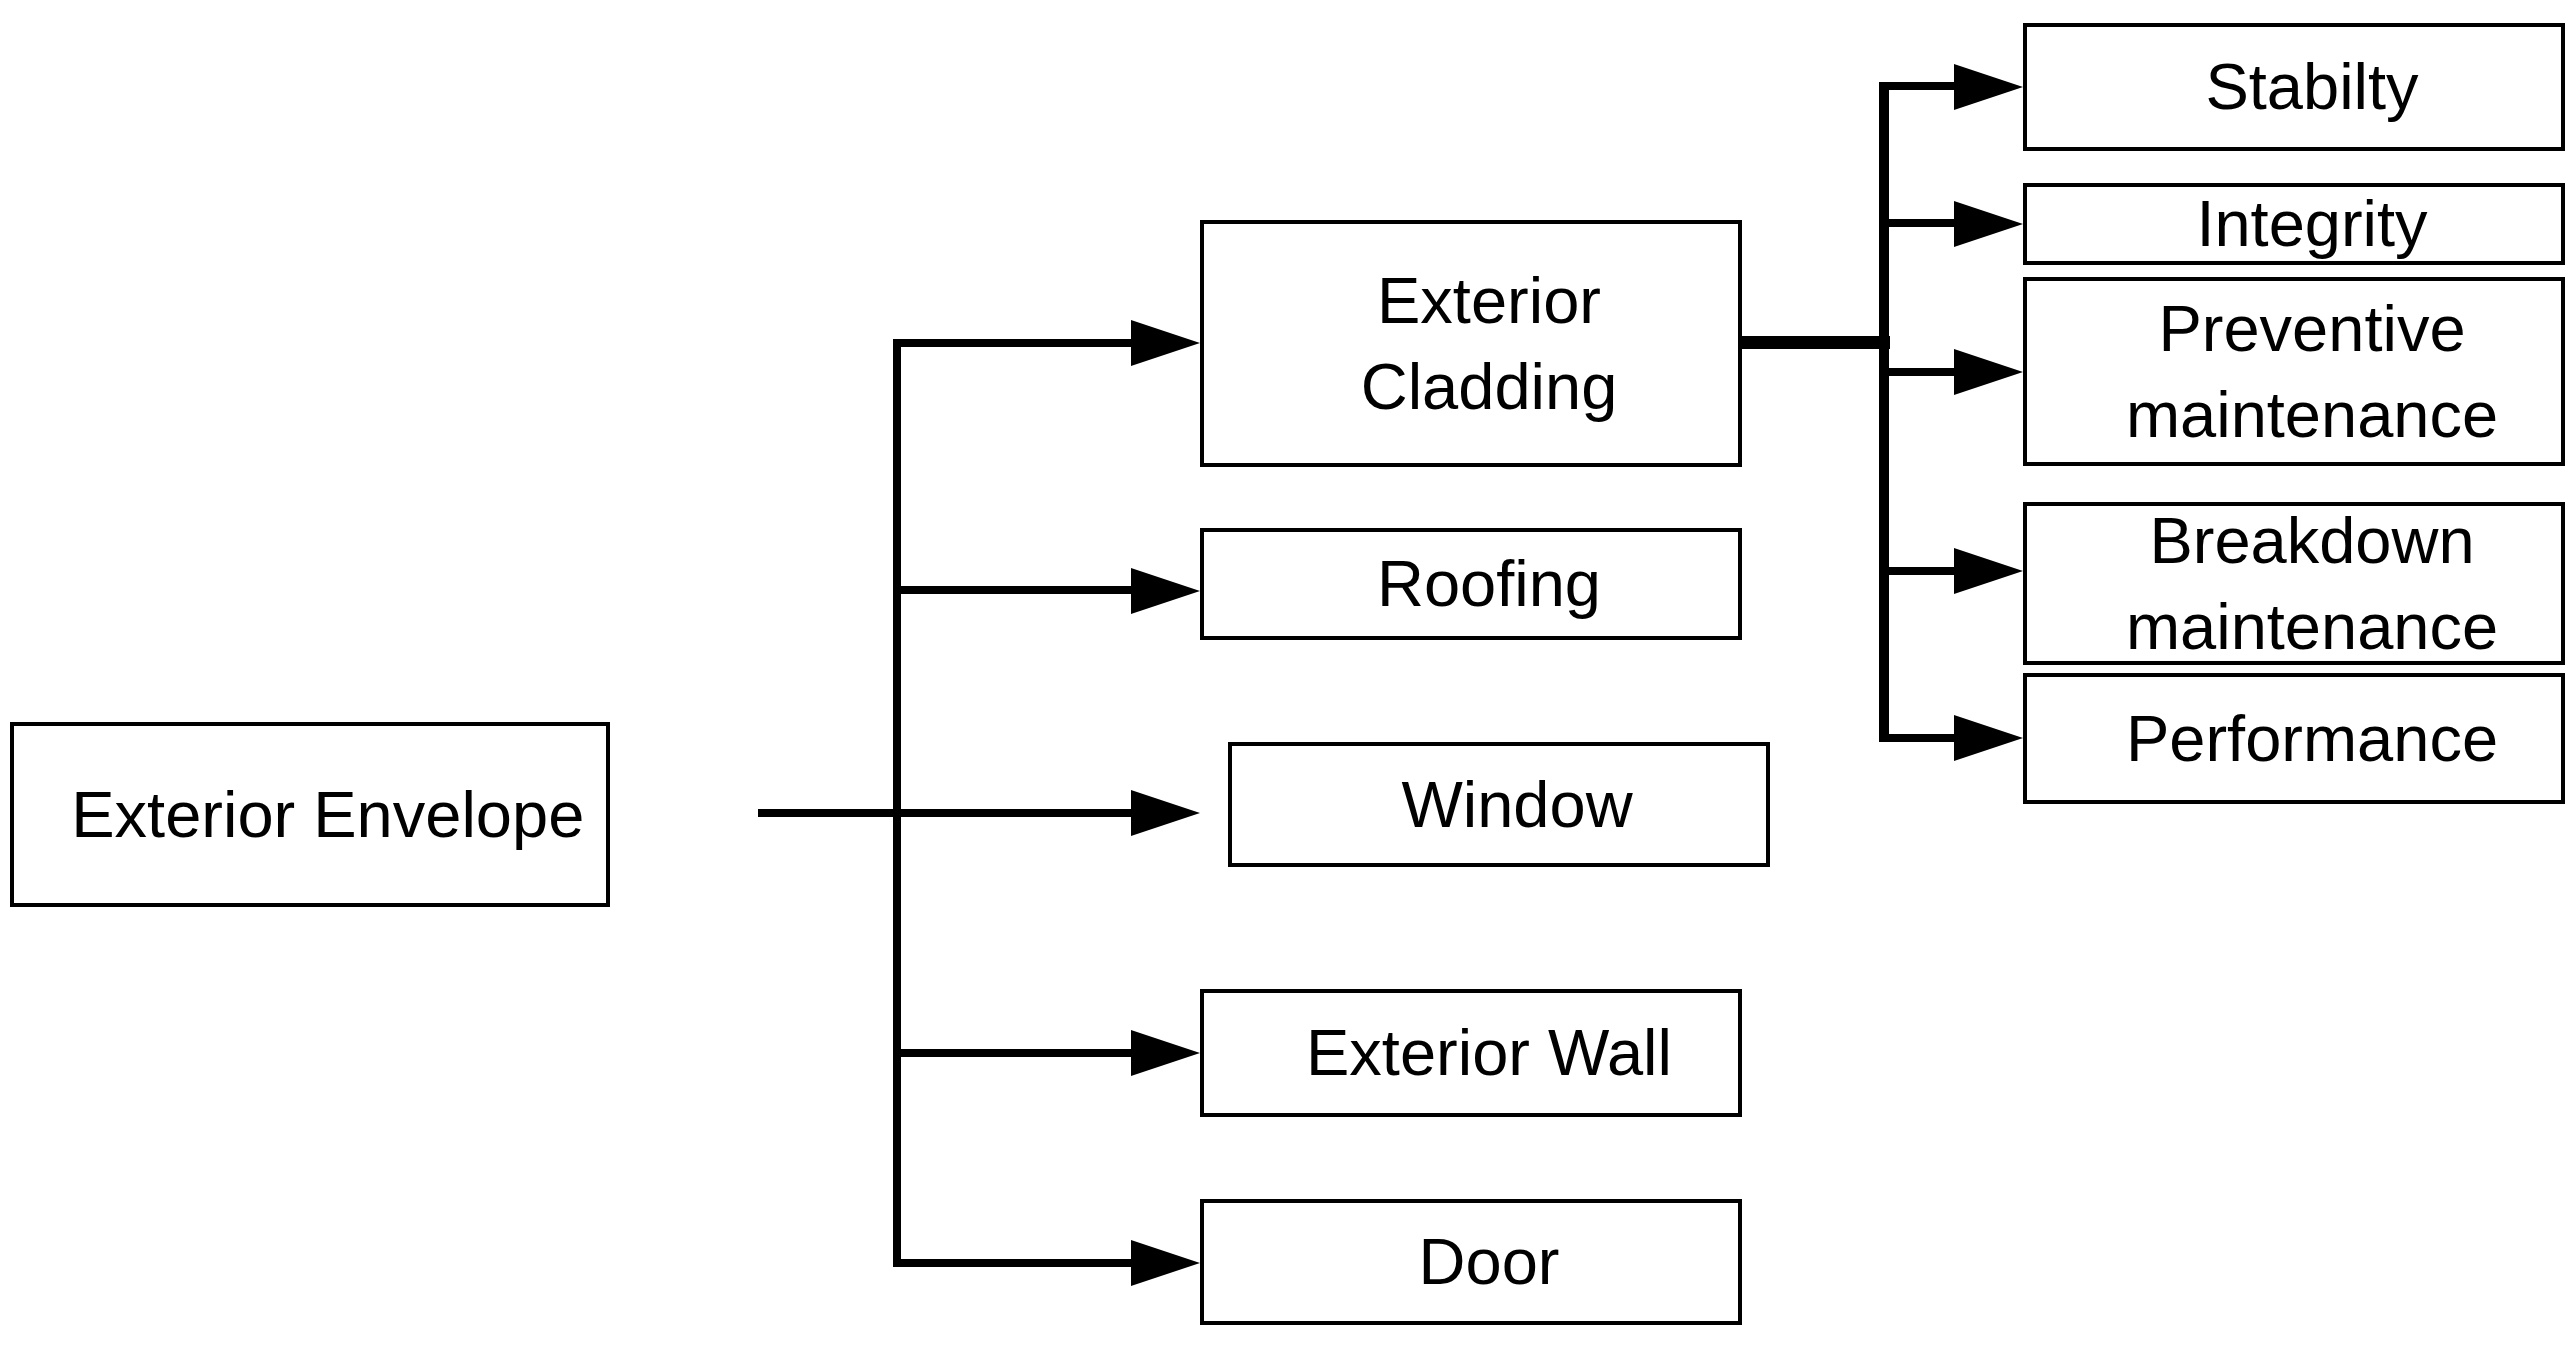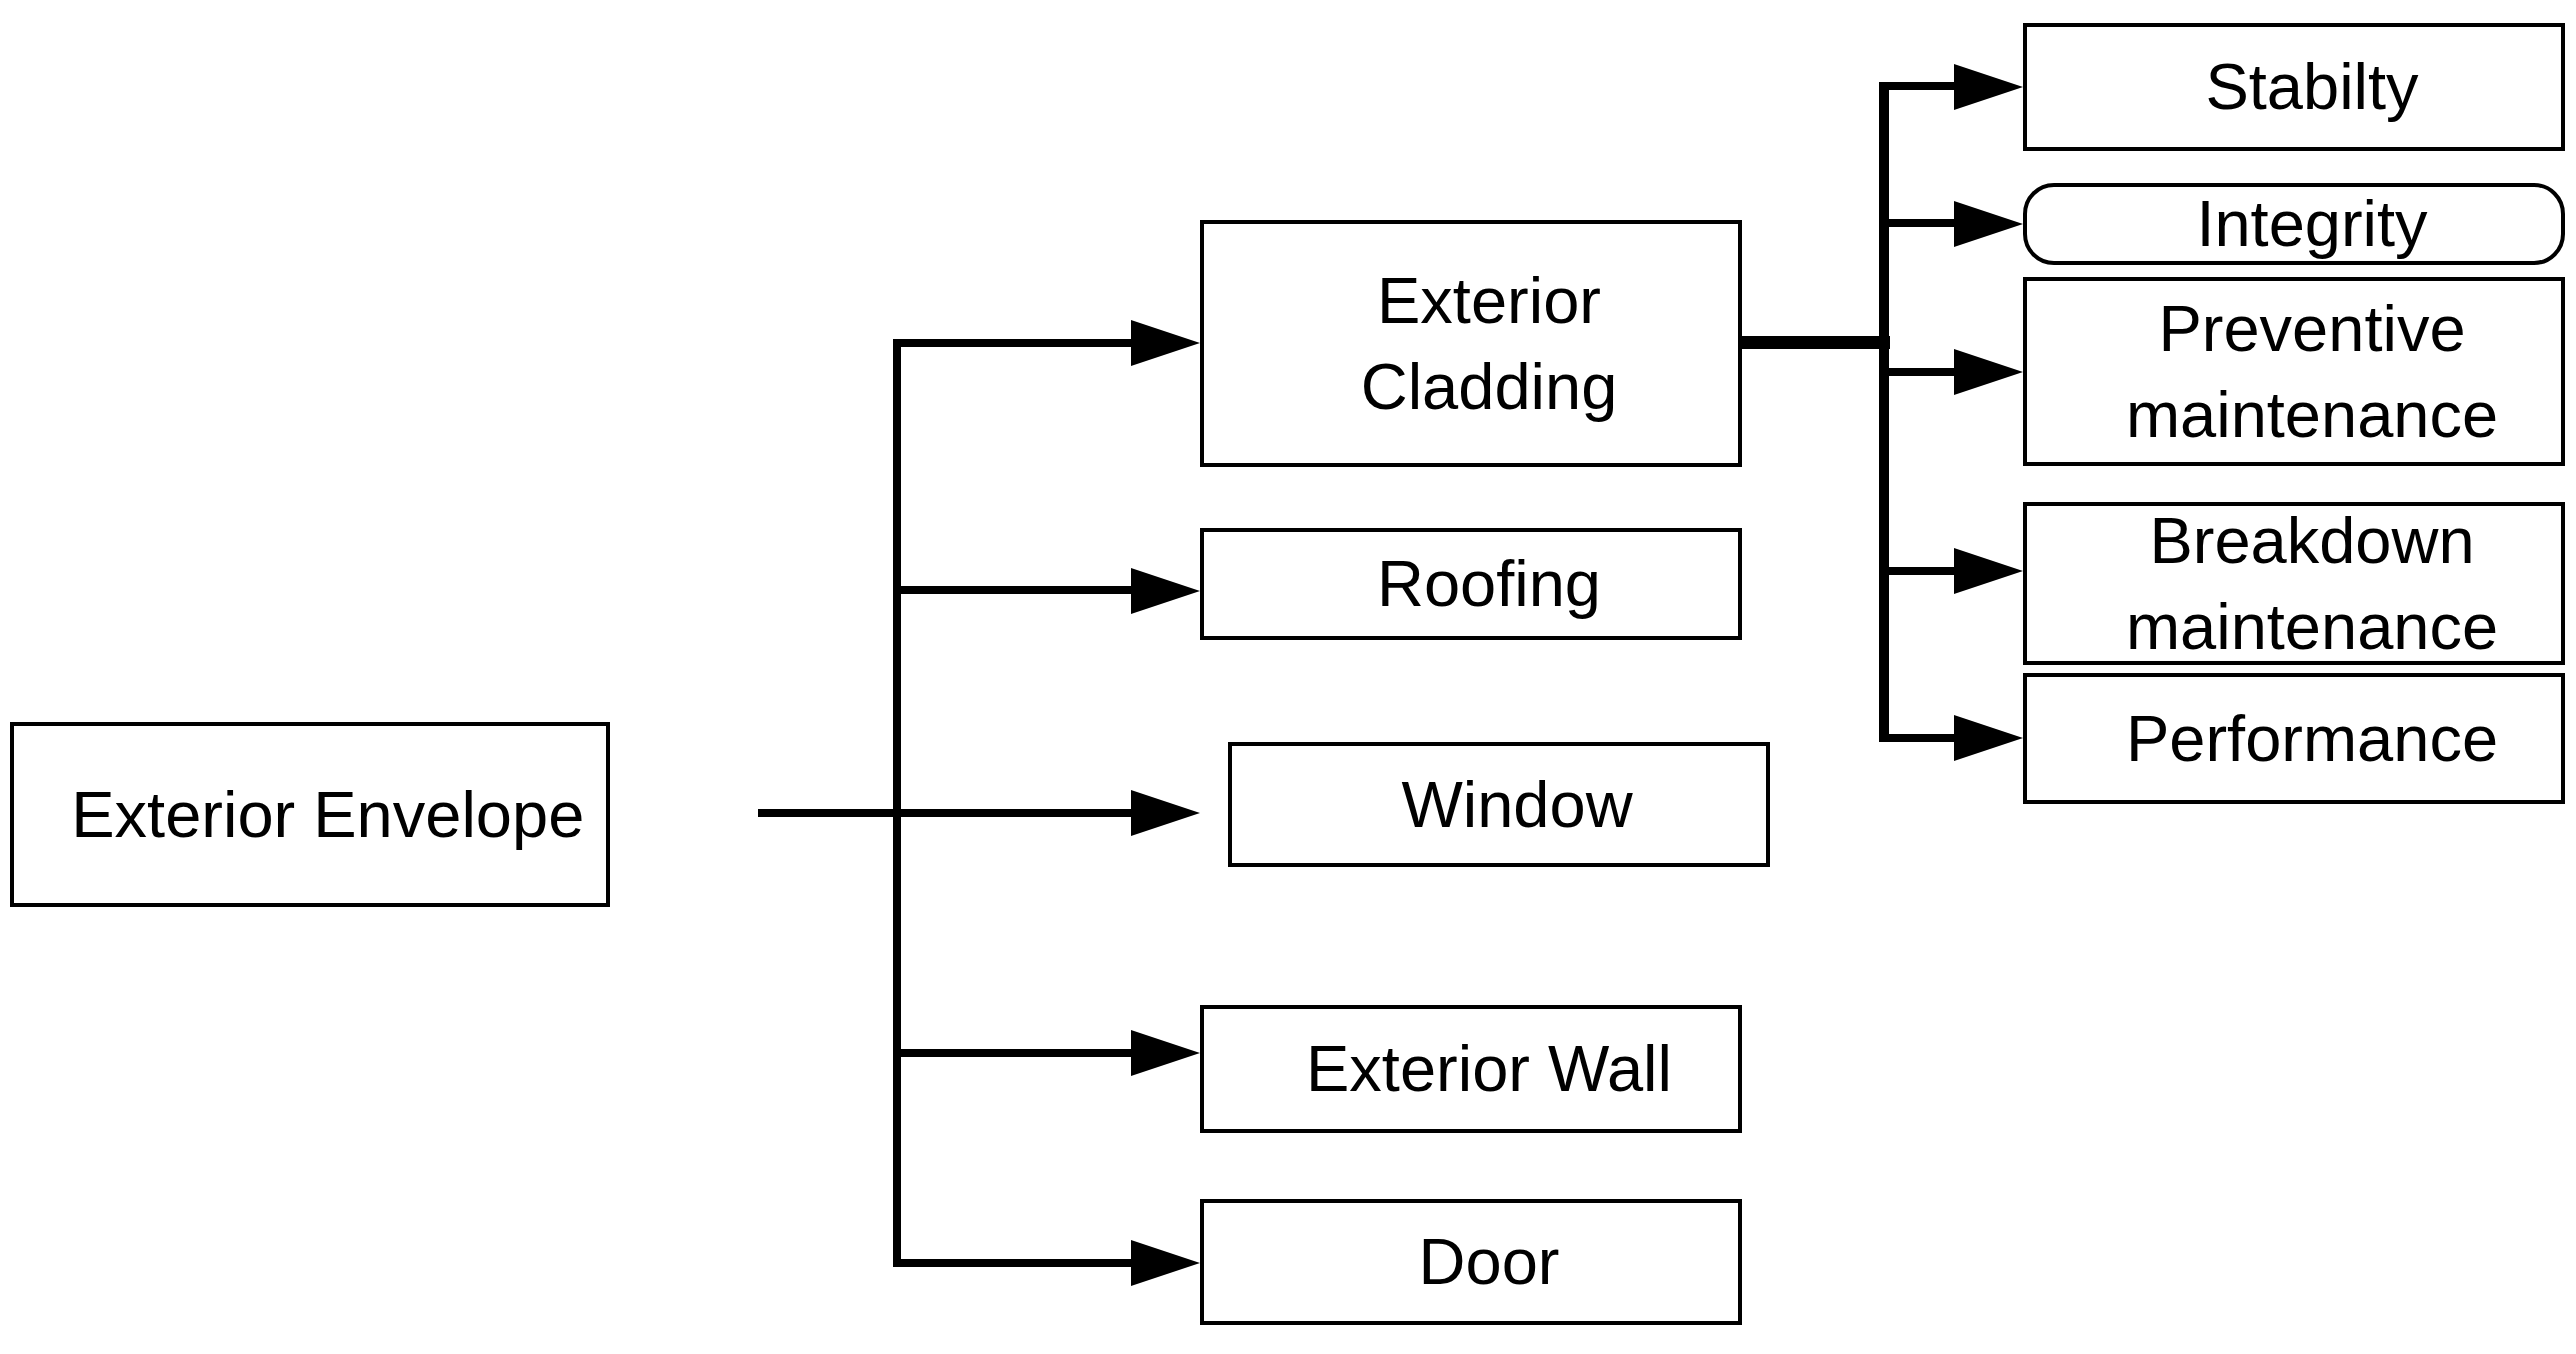--- a/index.html
+++ b/index.html
@@ -48,26 +48,26 @@
     border-left: 69px solid #000000;
   }
 
   
   #n-root   { left: 9.8px;   top: 722px;  width: 600px; height: 185px; }
 
   
   #n-cladding { left: 1200px; top: 220px;  width: 542px; height: 247px; }
   #n-roofing  { left: 1200px; top: 528px;  width: 542px; height: 112px; }
   #n-window   { left: 1228px; top: 742px;  width: 542px; height: 125px; }
-  #n-wall     { left: 1200px; top: 989px; width: 542px; height: 128px; margin-top: 16px; }
+  #n-wall     { left: 1200px; top: 989px; width: 542px; height: 128px; }
   #n-door     { left: 1200px; top: 1199px; width: 542px; height: 126px; }
 
   
   #n-stabilty    { left: 2023px; top: 23px;  width: 542px; height: 128px; }
-  #n-integrity   { left: 2023px; top: 183px; width: 542px; height: 82px; border-radius: 31px; }
+  #n-integrity   { left: 2023px; top: 183px; width: 542px; height: 82px; }
   #n-preventive  { left: 2023px; top: 277px; width: 542px; height: 189px; }
   #n-breakdown   { left: 2023px; top: 489px; width: 542px; height: 163px; margin-top: 13px; }
   #n-performance { left: 2023px; top: 673px; width: 542px; height: 131px; text-align: right; }
 
   
   #c-env-out     { left: 758px;  top: 809px;  width: 378px;  height: 8.2px; }
   #c-left-trunk  { left: 893px; top: 339px;  width: 8.2px;   height: 928px; }
   #c-stem-cladding { left: 893px; top: 339px;  width: 241px; height: 8.2px; }
   #c-stem-roofing  { left: 893px; top: 586px;  width: 241px; height: 8.2px; }
   #c-stem-wall     { left: 893px; top: 1049px; width: 241px; height: 8.2px; }

